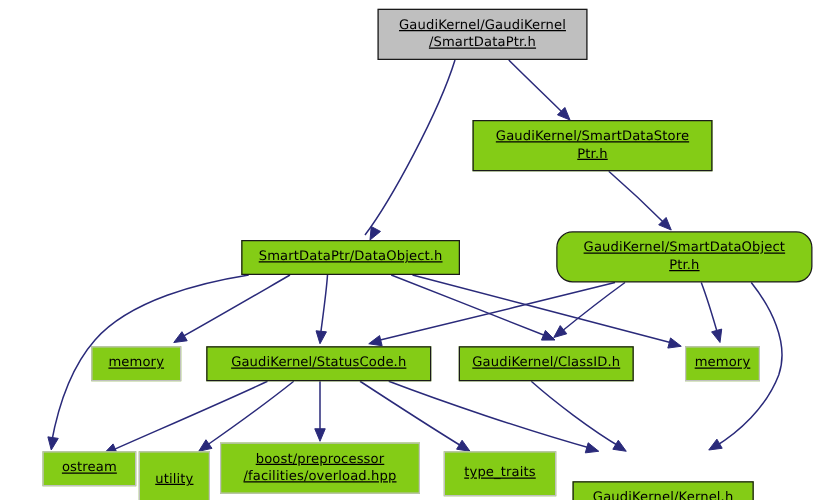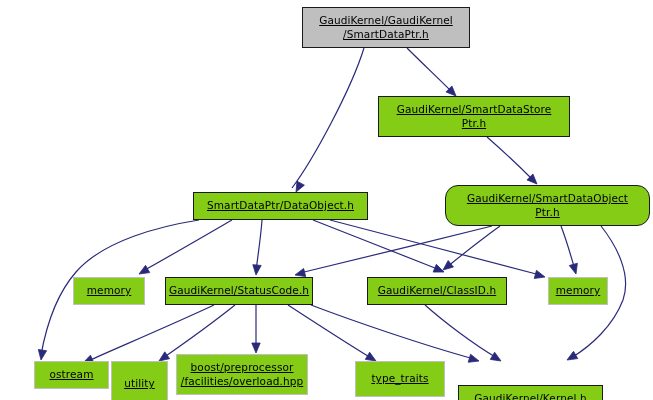--- a/index.html
+++ b/index.html
@@ -135,23 +135,23 @@
     </svg>
   <div id="node-layer">
       <div class="node root" style="left: 302px; top: 7px; width: 168px; height: 41px;"><span class="node-label">GaudiKernel/GaudiKernel
 /SmartDataPtr.h</span></div>
       <div class="node project" style="left: 378px; top: 96px; width: 192px; height: 41px;"><span class="node-label">GaudiKernel/SmartDataStore
 Ptr.h</span></div>
       <div class="node project" style="left: 193px; top: 192px; width: 175px; height: 28px;"><span class="node-label">SmartDataPtr/DataObject.h</span></div>
       <div class="node project" style="left: 445px; top: 185px; width: 205px; height: 41px; border-radius: 13px;"><span class="node-label">GaudiKernel/SmartDataObject
 Ptr.h</span></div>
       <div class="node" style="left: 73px; top: 277px; width: 72px; height: 28px; justify-content: center;"><span class="node-label">memory</span></div>
-      <div class="node project" style="left: 165px; top: 277px; width: 148px; height: 28px;"><span class="node-label">GaudiKernel/StatusCode.h</span></div>
+      <div class="node project" style="left: 165px; top: 277px; width: 180px; height: 28px;"><span class="node-label">GaudiKernel/StatusCode.h</span></div>
       <div class="node project" style="left: 367px; top: 277px; width: 140px; height: 28px; text-align: right;"><span class="node-label">GaudiKernel/ClassID.h</span></div>
       <div class="node" style="left: 548px; top: 277px; width: 60px; height: 28px;"><span class="node-label">memory</span></div>
       <div class="node" style="left: 3px; top: 361px; width: 75px; height: 28px; margin-left: 31px;"><span class="node-label">ostream</span></div>
       <div class="node" style="left: 111px; top: 361px; width: 57px; height: 46px;"><span class="node-label">utility</span></div>
-      <div class="node" style="left: 176px; top: 354px; width: 132px; height: 41px;"><span class="node-label">boost/preprocessor
+      <div class="node" style="left: 176px; top: 354px; width: 160px; height: 41px;"><span class="node-label">boost/preprocessor
 /facilities/overload.hpp</span></div>
       <div class="node" style="left: 355px; top: 361px; width: 90px; height: 36px;"><span class="node-label">type_traits</span></div>
       <div class="node project" style="left: 458px; top: 361px; width: 145px; height: 28px; margin-top: 24px;"><span class="node-label">GaudiKernel/Kernel.h</span></div>
     </div>
 </div>
 
 </body></html>

